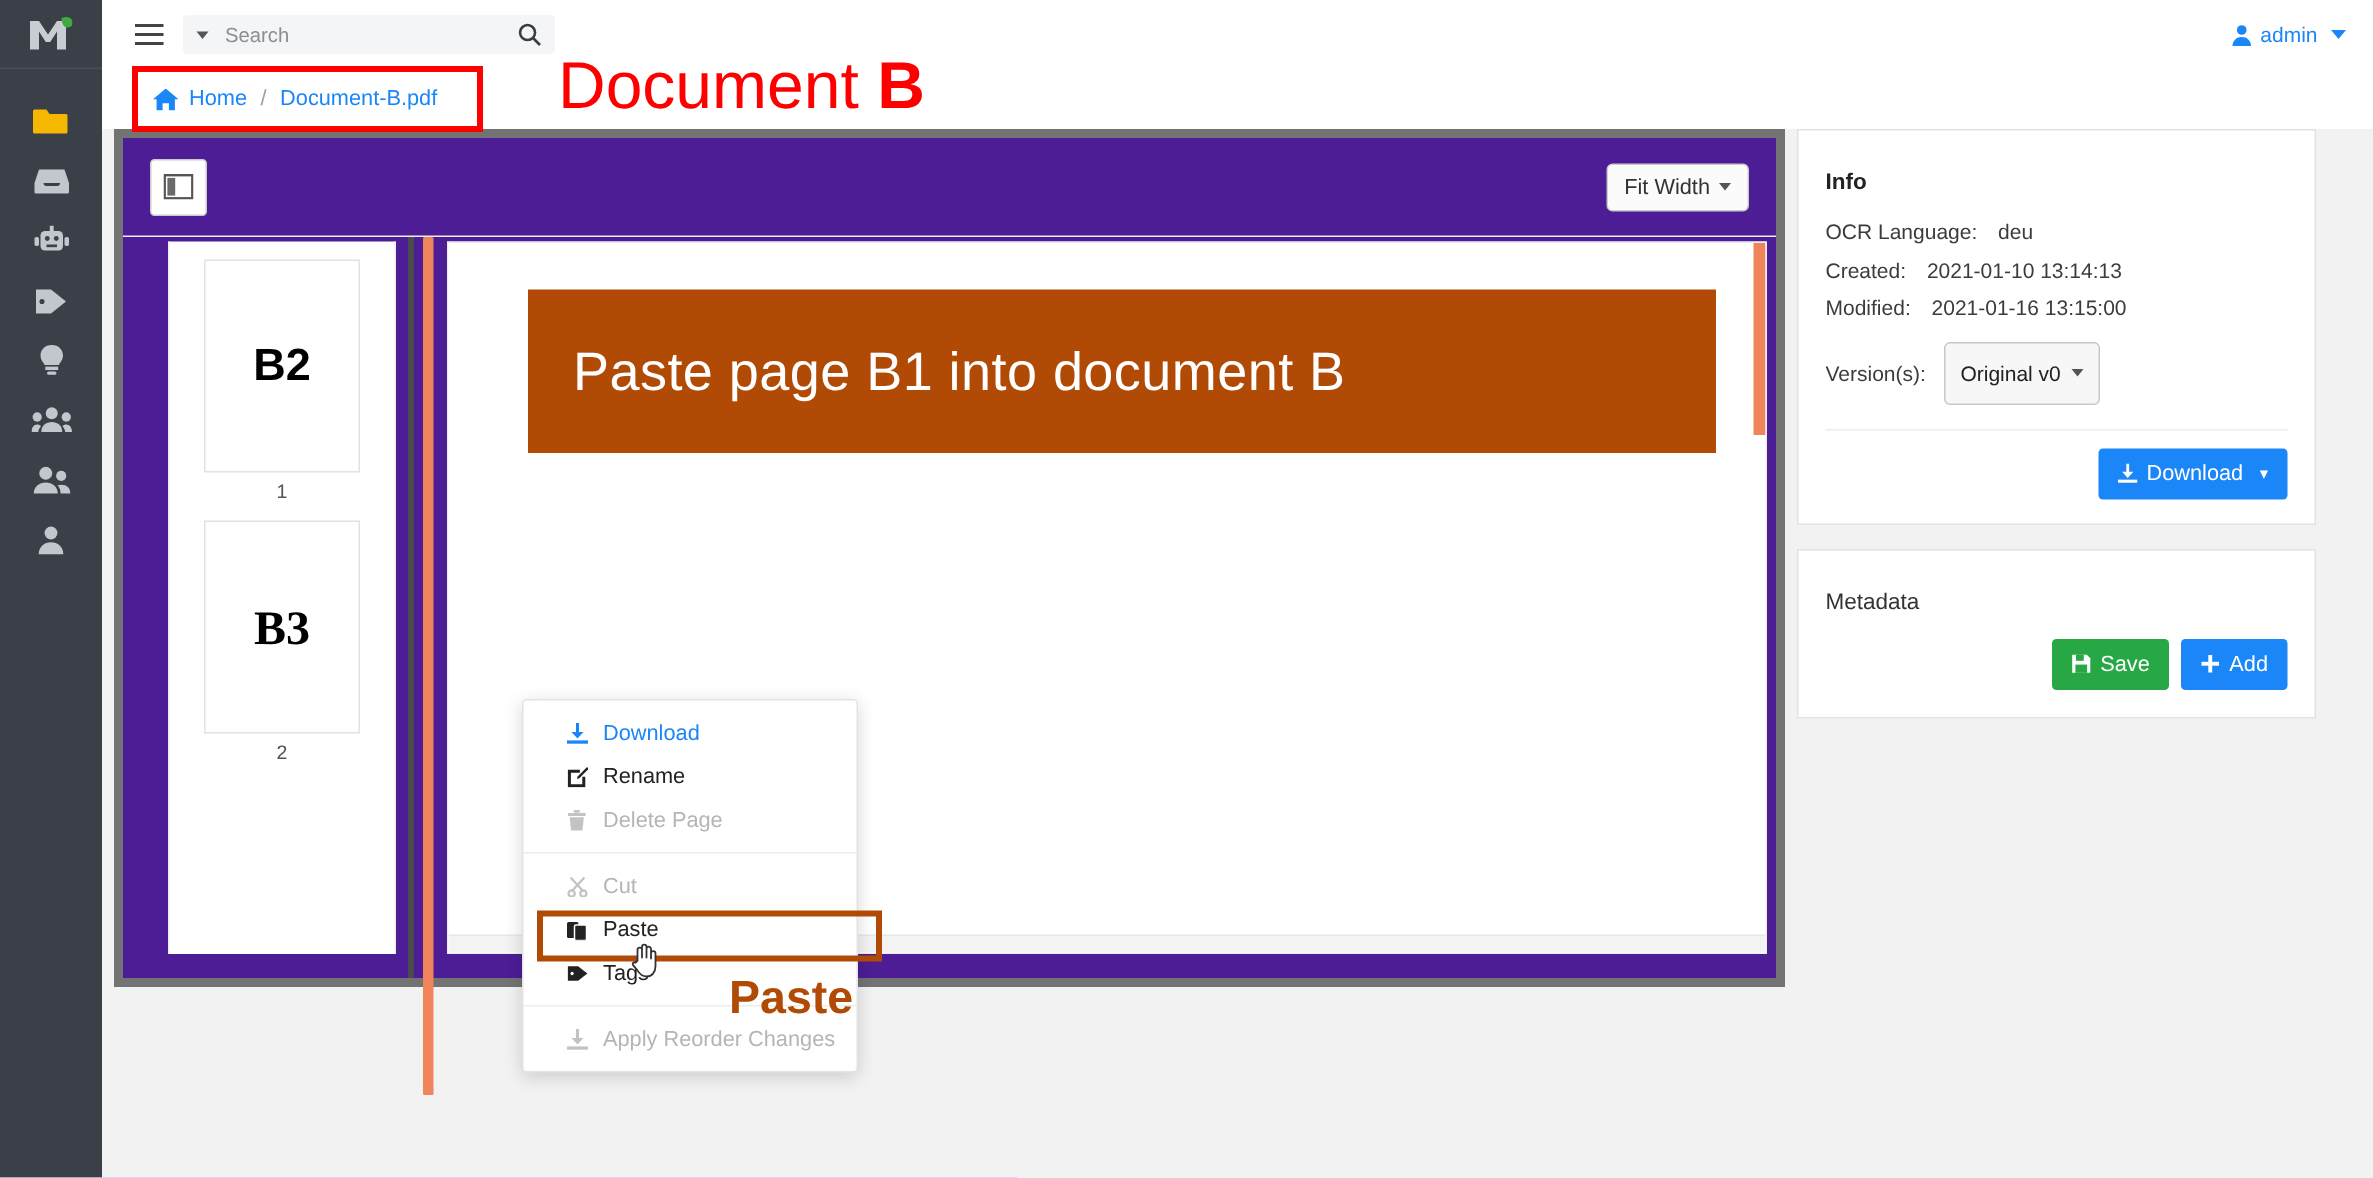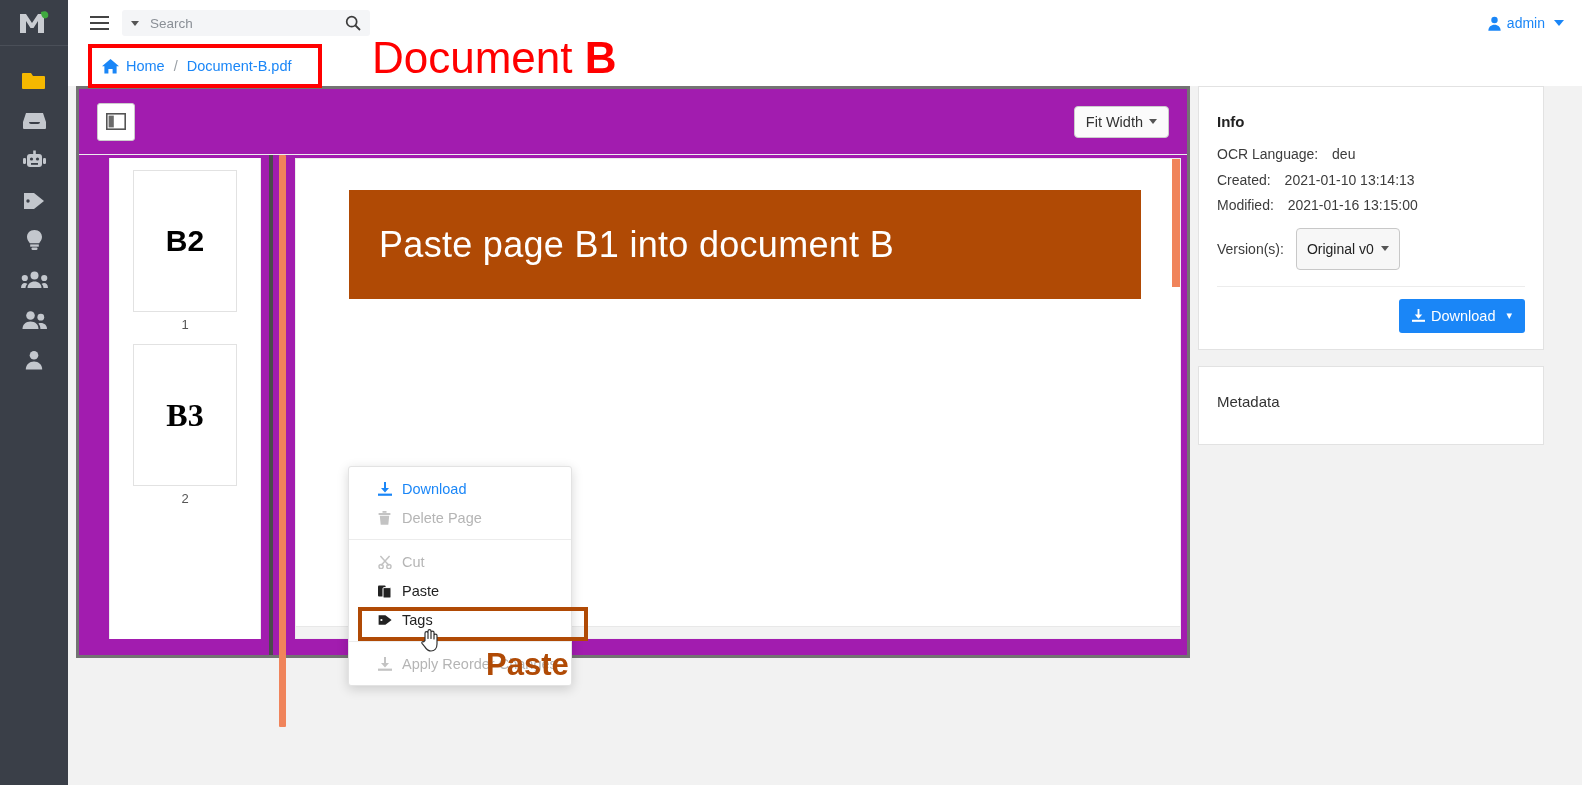--- a/index.html
+++ b/index.html
@@ -87,21 +87,21 @@
   }
   .doc-anno b { font-weight: bold; }
 
   
   .content {
     position: absolute; left: 68px; top: 86px; right: 0; bottom: 0;
     background: #f2f2f2; padding: 0;
   }
   .panel-outer {
     position: absolute; left: 8px; top: 0; width: 1114px; height: 572px;
-    background: #a21caf; border: 3px solid #737373;
+    background: #4c1d95; border: 6px solid #737373;
   }
   .viewer-toolbar {
     position: relative; height: 66px; border-bottom: 1px solid #eee;
     display: flex; align-items: center; padding: 0 18px;
   }
   .panel-toggle {
     width: 38px; height: 38px; border: 1px solid #ccc; border-radius: 3px;
     background: #fff; display: flex; align-items: center; justify-content: center;
     cursor: pointer;
   }
@@ -395,20 +395,29 @@
     <div class="ctxmenu">
       <div class="ctxitem blue">
         <span class="ci">
           <svg width="14" height="14" viewBox="0 0 14 14">
               <path d="M6 0h2v6h3l-4 4.4L3 6h3z" fill="#1a86f7"></path>
               <rect x="0" y="11.6" width="14" height="2.2" fill="#1a86f7"></rect>
             </svg>
         </span>
         <span>Download</span>
       </div>
+      <div class="ctxitem">
+        <span class="ci">
+          <svg width="14" height="14" viewBox="0 0 14 14">
+              <path d="M0.6 2.2h8v2h-6v7.6h7.6v-5h2v7H0.6z" fill="#222"></path>
+              <path d="M13.4 0.4l1.1 1.1-6.3 6.3-1.6.5.5-1.6z" fill="#222"></path>
+            </svg>
+        </span>
+        <span>Rename</span>
+      </div>
       <div class="ctxitem disabled">
         <span class="ci">
           <svg width="13" height="14" viewBox="0 0 13 14">
               <rect x="4.5" y="0" width="4" height="1.8" fill="#c3c3c3"></rect>
               <rect x="0.6" y="2" width="11.8" height="2" fill="#c3c3c3"></rect>
               <path d="M1.8 4.8h9.4l-.9 8.9H2.7z" fill="#c3c3c3"></path>
             </svg>
         </span>
         <span>Delete Page</span>
       </div>
@@ -492,17 +501,34 @@
                 <rect x="0" y="11.6" width="14" height="2.2" fill="#fff"></rect>
               </svg>
             <span>Download</span>
             <span class="cap">▾</span>
           </button>
         </div>
       </div>
 
       <div class="card metacard">
         <h3>Metadata</h3>
+        <div class="btnrow">
+          <button class="btn green">
+            <svg width="13" height="13" viewBox="0 0 14 14">
+                <path d="M0.5 0.5h10.5L13.5 3v10.5H0.5z" fill="#fff"></path>
+                <rect x="3.2" y="0.5" width="5.6" height="4.4" fill="#28a745"></rect>
+                <rect x="2.8" y="7.6" width="8.4" height="5.9" fill="#28a745"></rect>
+              </svg>
+            <span>Save</span>
+          </button>
+          <button class="btn blue">
+            <svg width="13" height="13" viewBox="0 0 14 14">
+                <rect x="5.6" y="0.7" width="2.8" height="12.6" fill="#fff"></rect>
+                <rect x="0.7" y="5.6" width="12.6" height="2.8" fill="#fff"></rect>
+              </svg>
+            <span>Add</span>
+          </button>
+        </div>
       </div>
 
     </div>
   </div>
 </div>
 
 </body></html>

